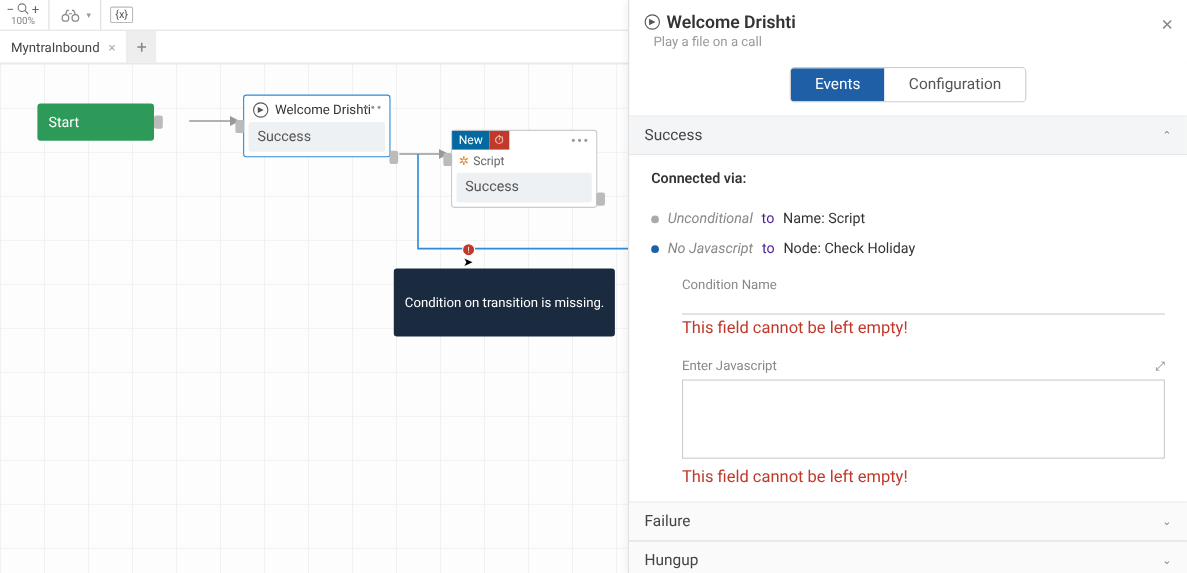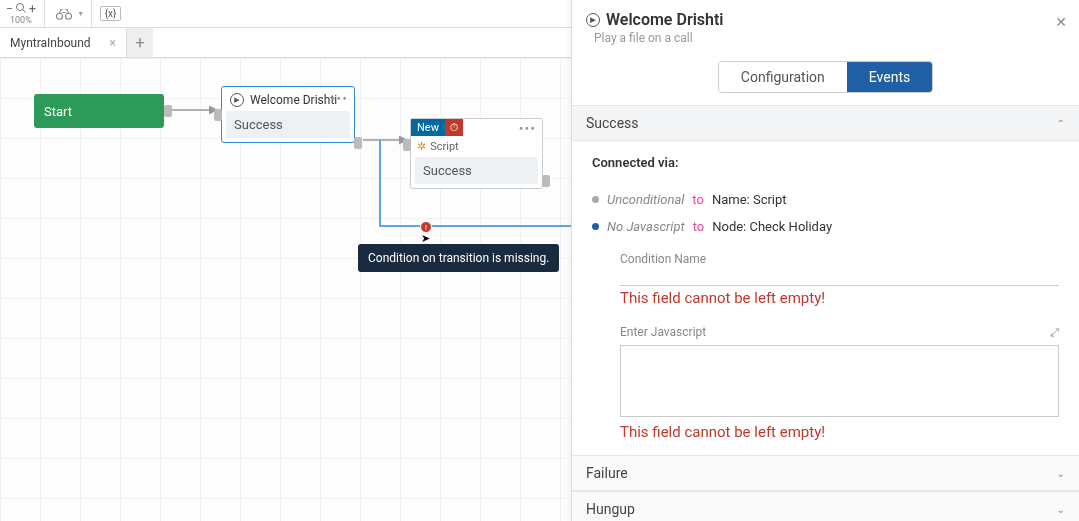--- a/index.html
+++ b/index.html
@@ -10,49 +10,49 @@
 .tb-group { display: flex; align-items: center; gap: 4px; padding-right: 8px; border-right: 1px solid #ddd; height: 100%; }
 .tb-group:last-child { border-right: none; }
 .zoom-wrap { display: flex; flex-direction: column; align-items: center; line-height: 1; }
 .zoom-icons { display: flex; align-items: center; gap: 2px; font-size: 12px; }
 .zoom-label { font-size: 9px; color: #888; }
 .icon-btn { width: 22px; height: 22px; display: flex; align-items: center; justify-content: center; cursor: pointer; color: #777; }
 .var-chip { border: 1px solid #bbb; border-radius: 2px; padding: 1px 4px; font-size: 10px; color: #555; }
 
 
 .tabs-row { height: 30px; display: flex; align-items: stretch; border-bottom: 1px solid #ddd; background: #fff; }
-.tab { display: flex; align-items: center; gap: 19px; padding: 0 10px; font-size: 12px; color: #444; border-right: 1px solid #ddd; }
+.tab { display: flex; align-items: center; gap: 8px; padding: 0 10px; font-size: 12px; color: #444; border-right: 1px solid #ddd; }
 .tab-close { color: #aaa; font-size: 12px; cursor: pointer; }
 .tab-add { width: 26px; display: flex; align-items: center; justify-content: center; background: #eee; color: #888; font-size: 16px; cursor: pointer; }
 
 
 .canvas {
   position: absolute; left: 0; top: 58px; right: 0; bottom: 0;
   background-color: #fdfdfd;
   background-image: linear-gradient(#f1f1f1 1px, transparent 1px), linear-gradient(90deg, #f1f1f1 1px, transparent 1px);
   background-size: 40px 40px;
 }
 .canvas svg { position: absolute; left: 0; top: 0; width: 100%; height: 100%; pointer-events: none; }
 
 .node { position: absolute; border-radius: 3px; font-size: 13px; }
-.start-node { left: 34px; top: 36px; width: 130px; height: 34px; background: #2e9a5a; color: #fff; display: flex; align-items: center; padding: 0 10px; }
+.start-node { left: 34px; top: 36px; width: 106px; height: 34px; background: #2e9a5a; color: #fff; display: flex; align-items: center; padding: 0 10px; }
 .conn-stub { position: absolute; width: 8px; height: 12px; background: #bbb; border-radius: 2px; }
 .play-node { left: 221px; top: 28px; width: 134px; border: 1.5px solid #2f8bd8; background: #fff; }
 .node-head { display: flex; align-items: center; gap: 6px; padding: 6px 8px 4px; font-size: 12px; color: #333; position: relative; }
 .node-menu { position: absolute; right: 6px; top: 4px; color: #999; font-size: 14px; letter-spacing: 1px; cursor: pointer; }
 .node-slot { margin: 0 4px 4px 4px; padding: 6px 8px; background: #eef1f3; color: #555; border-radius: 2px; font-size: 13px; }
 .script-node { left: 410px; top: 60px; width: 133px; border: 1px solid #ccc; background: #fff; }
 .badge-row { display: flex; }
 .badge-new { background: #0369a1; color: #fff; font-size: 11px; padding: 2px 6px; }
 .badge-warn { background: #c0392b; color: #fff; width: 18px; display: flex; align-items: center; justify-content: center; font-size: 11px; }
 .script-label { display: flex; align-items: center; gap: 4px; padding: 4px 6px; font-size: 11px; color: #666; }
 .gear-ic { color: #d98b2b; font-size: 11px; }
 .err-dot { position: absolute; left: 420px; top: 163px; width: 12px; height: 12px; background: #c0392b; border-radius: 50%; border: 1px solid #fff; display:flex; align-items:center; justify-content:center; color:#fff; font-size:8px; }
 .cursor-arrow { position:absolute; left: 421px; top: 174px; font-size: 11px; color:#000; }
-.tooltip { position: absolute; left: 358px; top: 186px; background: #1b2b3f; color: #fff; font-size: 12px; padding: 7px 10px; border-radius: 3px; white-space: nowrap; }
+.tooltip { position: absolute; left: 358px; top: 186px; background: #1b2b3f; color: #fff; font-size: 12px; padding: 24px 10px; border-radius: 3px; white-space: nowrap; }
 
 
 .panel { position: absolute; right: 0; top: 0; bottom: 0; width: 508px; background: #fff; border-left: 1px solid #ddd; display: flex; flex-direction: column; box-shadow: -2px 0 6px rgba(0,0,0,0.05); z-index: 10; }
 .panel-head { padding: 10px 14px 8px 14px; position: relative; }
 .panel-title { display: flex; align-items: center; gap: 6px; font-size: 16px; font-weight: 600; color: #333; }
 .play-ic { width: 14px; height: 14px; border-radius: 50%; border: 1.5px solid #555; display: inline-flex; align-items: center; justify-content: center; font-size: 7px; color: #555; }
 .panel-sub { font-size: 12px; color: #999; margin-top: 2px; margin-left: 8px; }
 .panel-close { position: absolute; right: 12px; top: 14px; color: #888; font-size: 14px; cursor: pointer; }
 .seg-wrap { display: flex; justify-content: center; margin: 8px 0 12px; }
 .seg { display: inline-flex; border: 1px solid #ccc; border-radius: 4px; overflow: hidden; }
@@ -63,21 +63,21 @@
 .acc-head { display: flex; align-items: center; justify-content: space-between; padding: 9px 14px; font-size: 14px; color: #444; background: #f4f5f6; border-bottom: 1px solid #e6e6e6; cursor: pointer; }
 .acc-chev { font-size: 10px; color: #888; }
 .acc-body { padding: 14px 20px 14px 20px; font-size: 13px; color: #333; }
 .conn-title { font-weight: 600; margin-bottom: 22px; font-size: 13px; }
 .conn-list { list-style: none; }
 .conn-list li { display: flex; align-items: center; gap: 8px; margin-bottom: 12px; font-size: 13px; }
 .dot { width: 7px; height: 7px; border-radius: 50%; }
 .dot.gray { background: #aaa; }
 .dot.blue { background: #1f5fa6; }
 .conn-list em { color: #888; font-style: italic; }
-.conn-list .to { color: #ec4899; }
+.conn-list .to { color: #4c1d95; }
 .field-wrap { margin: 18px 0 0 28px; }
 .f-label { font-size: 12px; color: #888; margin-bottom: 2px; display:flex; justify-content:space-between; align-items:center; }
 .f-input { width: 100%; border: none; border-bottom: 1px solid #ccc; height: 18px; font-size: 13px; outline: none; }
 .f-err { color: #c0392b; font-size: 15px; margin-top: 3px; }
 .f-ta { width: 100%; height: 72px; border: 1px solid #ccc; margin-top: 4px; resize: none; font-size: 12px; outline: none; }
 .expand-ic { color: #888; font-size: 11px; cursor: pointer; }
 .acc-collapsed { border-top: 1px solid #e6e6e6; }
 .acc-collapsed .acc-head { background: #fafafa; }
 </style>
 </head>
@@ -175,22 +175,22 @@
     <div class="panel-title">
       <span class="play-ic">▶</span>
       <span>Welcome Drishti</span>
     </div>
     <div class="panel-sub">Play a file on a call</div>
     <div class="panel-close">✕</div>
   </div>
 
   <div class="seg-wrap">
     <div class="seg">
+      <div class="seg-btn active">Events</div>
       <div class="seg-btn">Configuration</div>
-      <div class="seg-btn active">Events</div>
     </div>
   </div>
 
   <div class="accordion">
     <div class="acc-head">
       <span>Success</span>
       <span class="acc-chev">⌃</span>
     </div>
     <div class="acc-body">
       <div class="conn-title">Connected via:</div>

